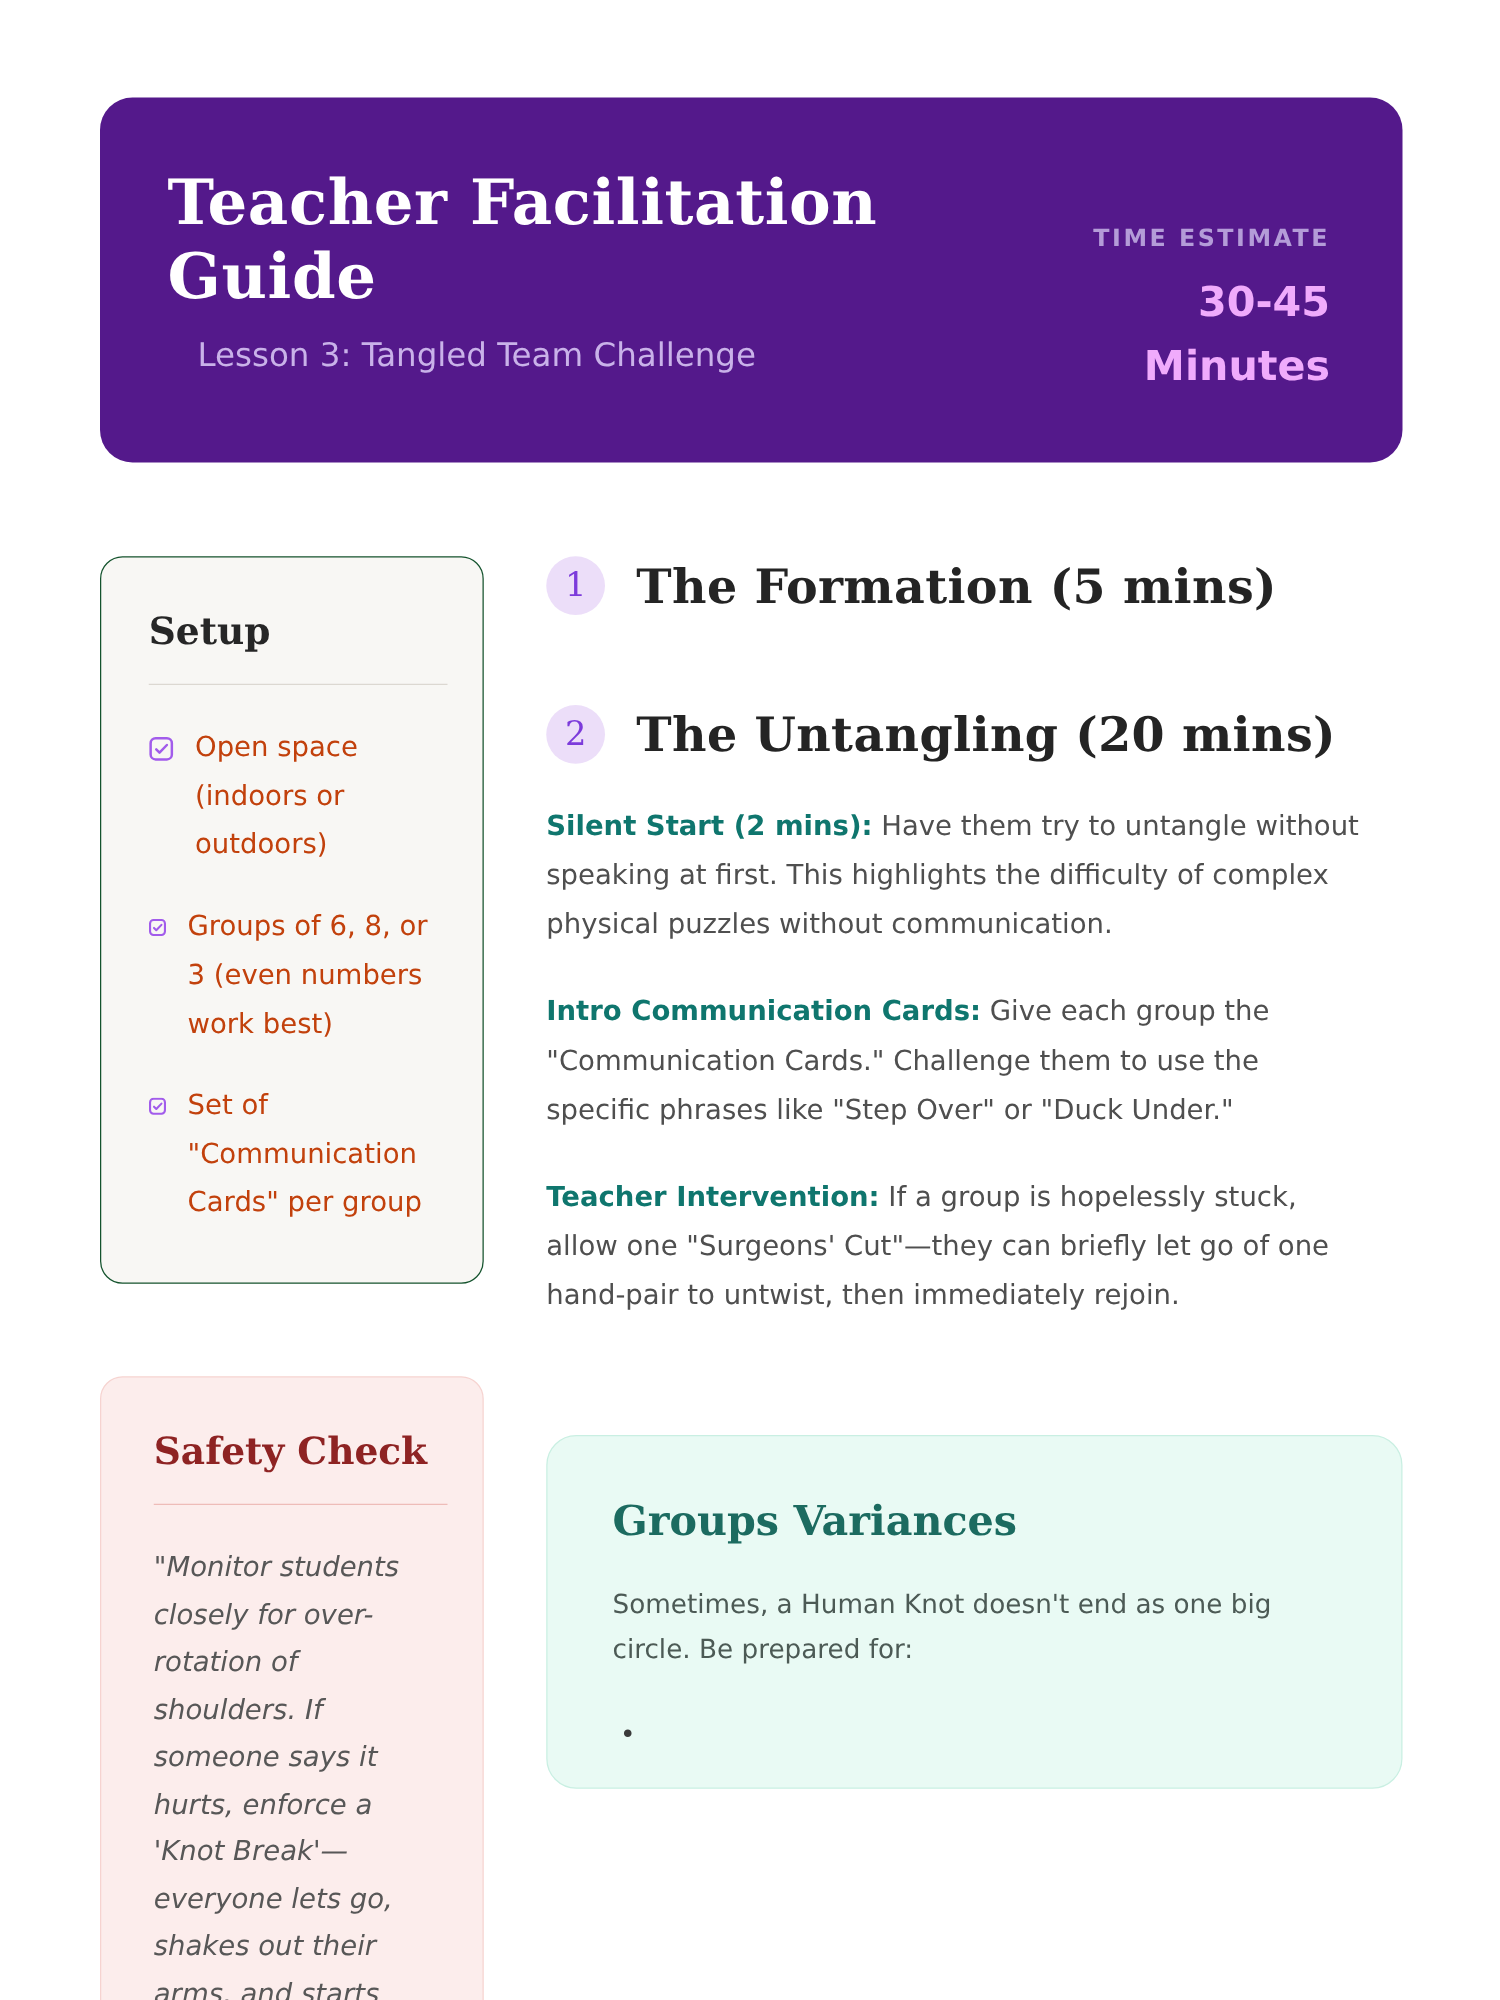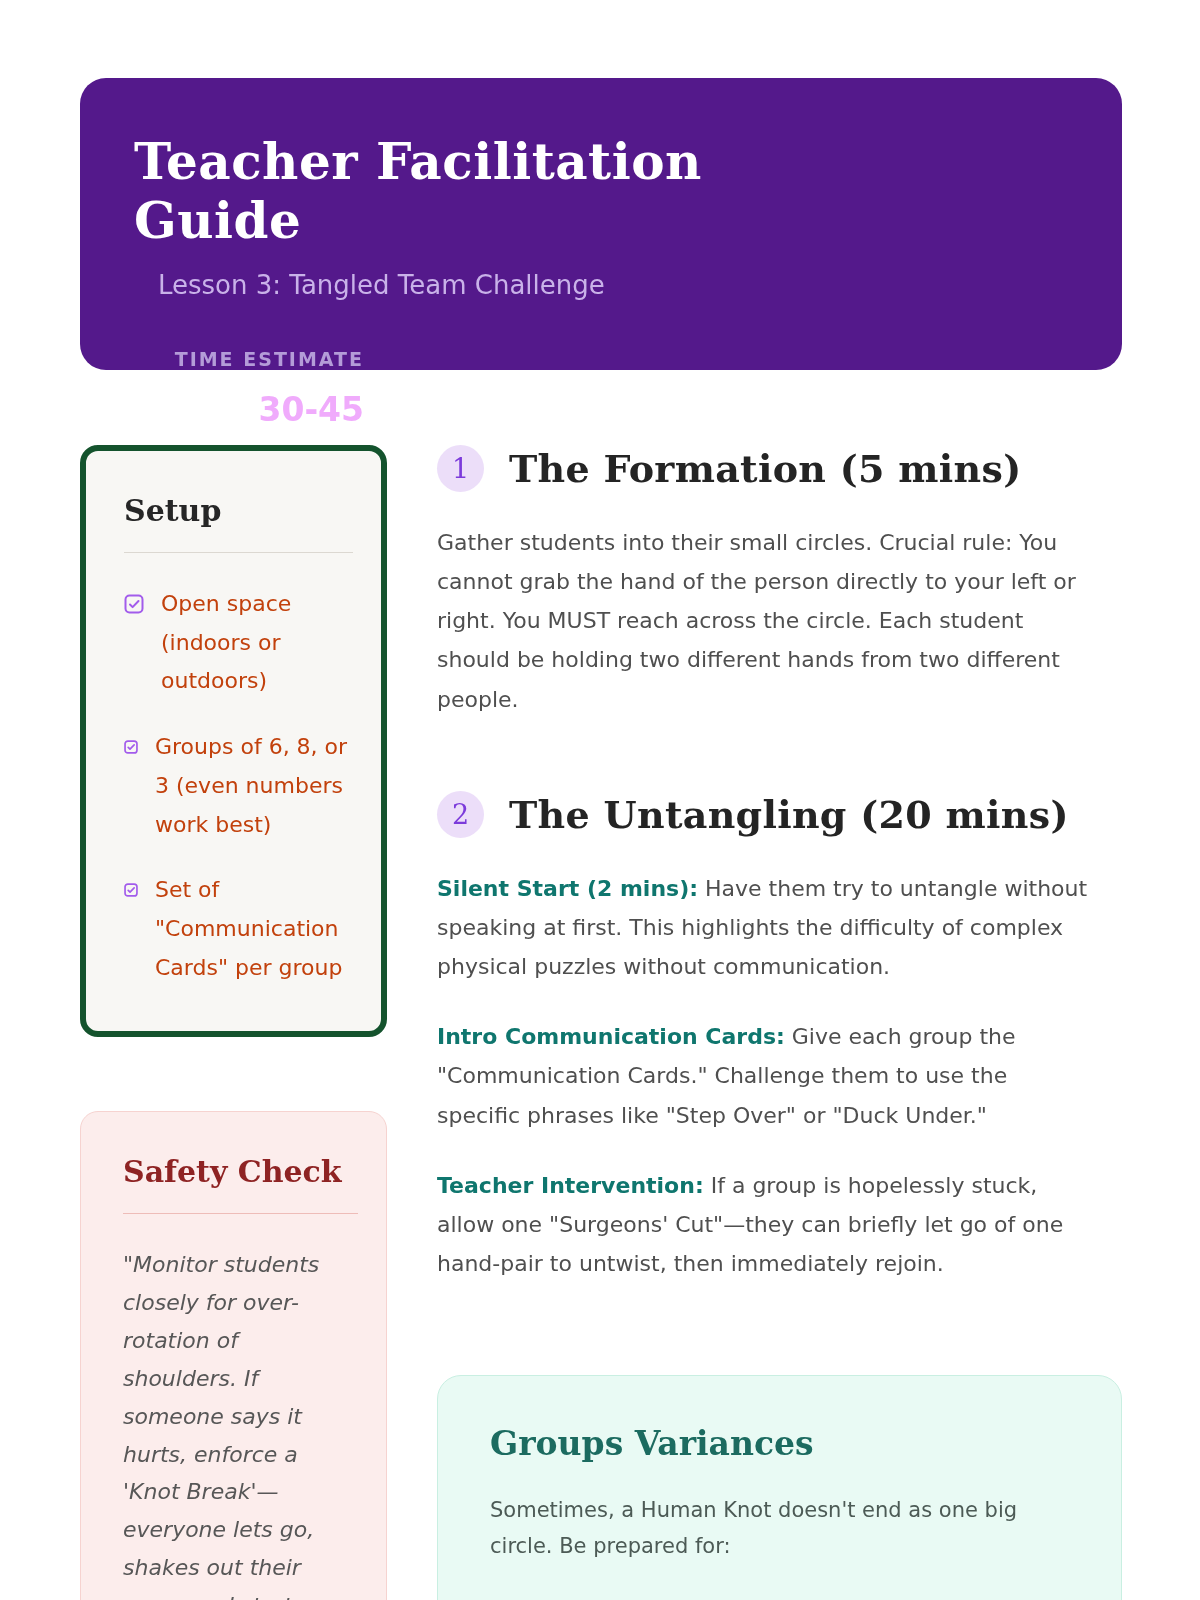--- a/index.html
+++ b/index.html
@@ -9,21 +9,20 @@
 
   
   .hero {
     background:#54198b;
     border-radius:26px;
     height:292px;
     padding:54px 58px 0 54px;
     display:flex;
     justify-content:space-between;
     color:#fff;
-    flex-direction:column;
   }
   .hero-title {
     font-family:"DejaVu Serif","Liberation Serif",serif;
     font-weight:600;
     font-size:50px;
     line-height:1.18;
     max-width:620px;
     letter-spacing:0.5px;
   }
   .hero-subtitle {
@@ -48,21 +47,21 @@
     color:#f0abfc;
   }
 
   
   .columns { display:flex; gap:50px; margin-top:75px; }
   .left-col { width:307px; flex:none; }
   .right-col { flex:1; min-width:0; }
 
   
   .card { border-radius:18px; padding:42px 28px 44px 42px; }
-  .setup-card { background:#f8f7f4; border:6px solid #14532d;padding-left:38px; }
+  .setup-card { background:#f8f7f4; border:1px solid #14532d;padding-left:38px; }
   .safety-card { background:#fcedec; border:1px solid #f6d3d0; margin-top:74px; min-height:470px; }
   .card h3 {
     font-family:"DejaVu Serif","Liberation Serif",serif;
     font-size:30px;
     font-weight:600;
     color:#262626;
   }
   .safety-card h3 { color:#8e2323; }
   .card hr { border:none; border-top:1px solid #dcd8d1; margin:24px 0 32px; }
   .safety-card hr { border-top-color:#eebcb8; }
@@ -208,21 +207,20 @@
 
     </aside>
 
     <main class="right-col">
 
       <section class="section">
         <div class="section-head">
           <span class="num-badge">1</span>
           <h2>The Formation (5 mins)</h2>
         </div>
-        <p><span>Gather students into their small circles. Crucial rule: You cannot grab the hand of the person directly to your left or right. You MUST reach across the circle. Each student should be holding two different hands from two different people.</span></p>
       </section>
 
       <section class="section">
         <div class="section-head">
           <span class="num-badge">2</span>
           <h2>The Untangling (20 mins)</h2>
         </div>
         <p><b>Silent Start (2 mins):</b><span> Have them try to untangle without speaking at first. This highlights the difficulty of complex physical puzzles without communication.</span></p>
         <p><b>Intro Communication Cards:</b><span> Give each group the "Communication Cards." Challenge them to use the specific phrases like "Step Over" or "Duck Under."</span></p>
         <p><b>Teacher Intervention:</b><span> If a group is hopelessly stuck, allow one "Surgeons' Cut"—they can briefly let go of one hand-pair to untwist, then immediately rejoin.</span></p>

